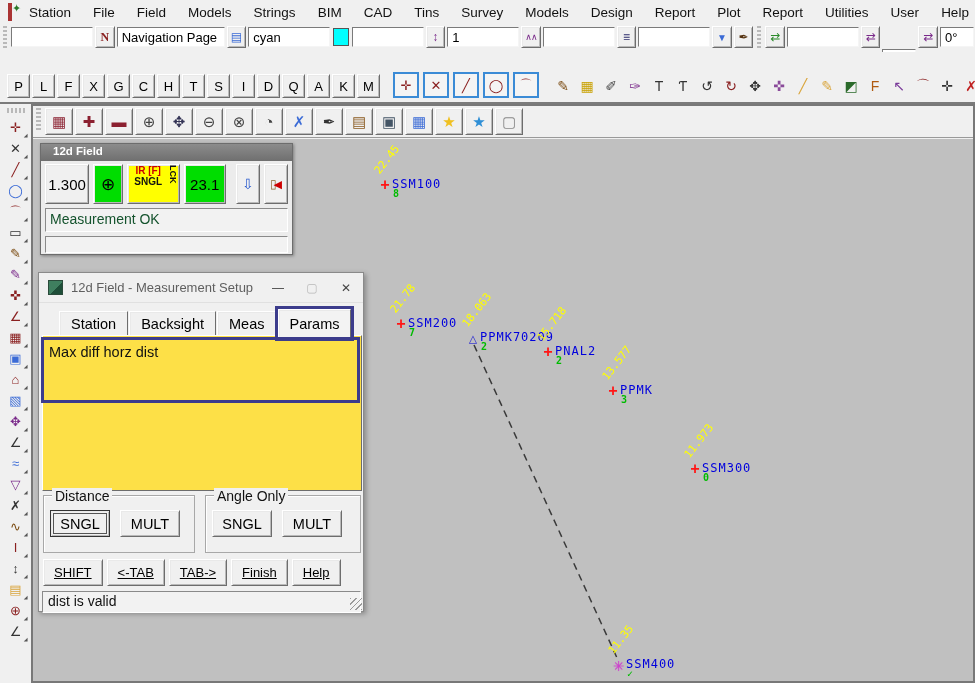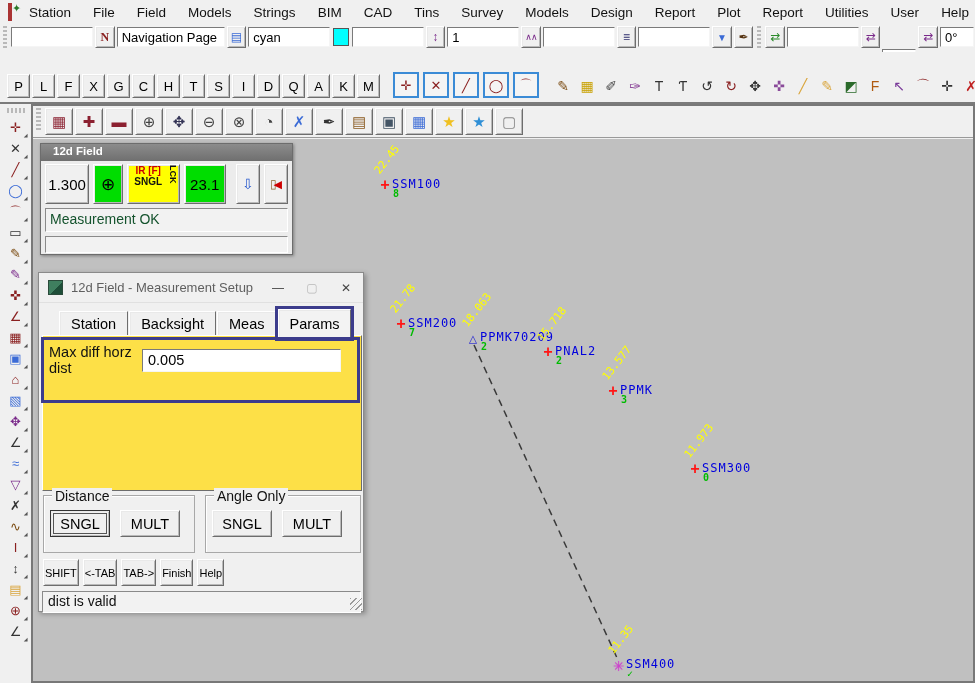--- a/index.html
+++ b/index.html
@@ -90,21 +90,21 @@
   .param-row label { width:110px; font-size:14.5px; color:#111; }
   .param-row input { flex:1; height:23px; font-size:14.5px; padding:1px 5px; margin-right:14px; }
   #sd-groups { position:absolute; left:4px; top:222px; width:318px; height:58px; display:flex; gap:10px; }
   .groupbox { border:1px solid #a8a8a8; box-shadow:inset 1px 1px 0 #fff; position:relative; padding:14px 6px 4px 6px; display:flex; gap:10px; }
   .groupbox .legend { position:absolute; left:8px; top:-8px; background:#f0f0f0; padding:0 3px; font-size:14px; color:#111; }
   #group-distance { width:152px; }
   #group-angle { width:156px; }
   .gr-btn { width:60px; height:27px; font-size:14.5px; }
   .gr-btn.focused { border:1px solid #333; outline:1px solid #555; outline-offset:-4px; }
   #sd-actions { position:absolute; left:4px; top:286px; display:flex; gap:4px; }
-  .act-btn { height:27px; font-size:11px; padding:0 1px; }
+  .act-btn { height:27px; font-size:13px; padding:0 10px;text-decoration:underline; }
   #sd-status { position:absolute; left:3px; top:318px; width:319px; height:22px; font-size:14px; padding:1px 5px; color:#111; }
   #sd-grip { position:absolute; right:1px; bottom:1px; width:12px; height:12px; background:repeating-linear-gradient(135deg,#9a9a9a 0 1px, transparent 1px 4px); }
 </style>
 </head>
 <body>
 
 <div id="menubar">
   <div class="handle"></div>
   <div class="appicon"></div>
   <div style="display:flex;">
@@ -351,21 +351,20 @@
   </div>
   <div id="sd-tabs">
     <div class="tab">Station</div>
     <div class="tab">Backsight</div>
     <div class="tab">Meas</div>
     <div class="tab active">Params</div>
   </div>
   <div id="sd-panel">
     <div class="param-row">
       <label>Max diff horz dist</label>
-      <input class="sunken" value="0.005" style="">
     </div>
   </div>
   <div id="sd-annotation"></div>
   <div id="sd-groups">
     <div class="groupbox" id="group-distance">
       <span class="legend">Distance</span>
       <button class="gr-btn raised focused">SNGL</button>
       <button class="gr-btn raised">MULT</button>
     </div>
     <div class="groupbox" id="group-angle">

